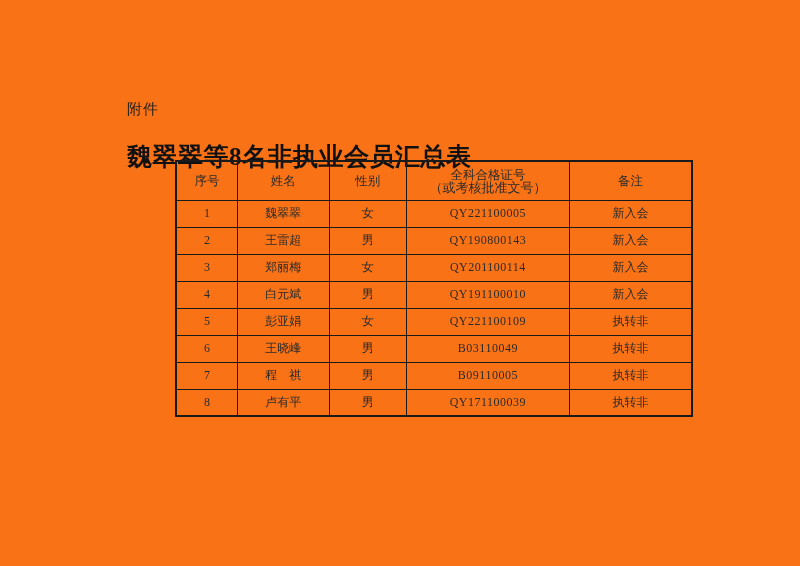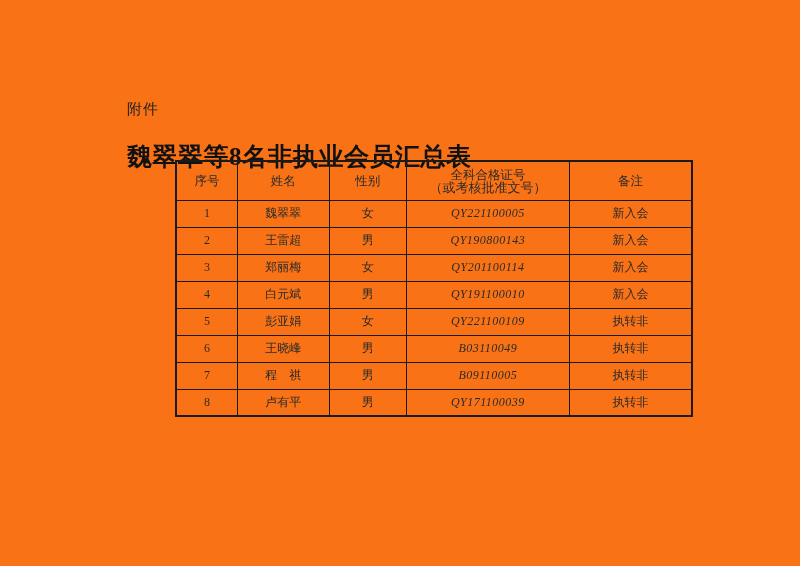--- a/index.html
+++ b/index.html
@@ -62,21 +62,21 @@
   table.member-table tbody td {
     height: 27px;
     font-size: 12px;
   }
   .th-sub {
     display: block;
     font-size: 13px;
     line-height: 12px;
   }
   .th-main { display: block; line-height: 14px; }
-  .cert-cell { letter-spacing: 0.5px; font-style: italic; }
+  .cert-cell { letter-spacing: 0.5px; }
 </style>
 </head>
 <body>
 
 <div class="page">
 
   <div class="attachment-label">附件</div>
 
   <div class="doc-title">魏翠翠等8名非执业会员汇总表</div>
 

